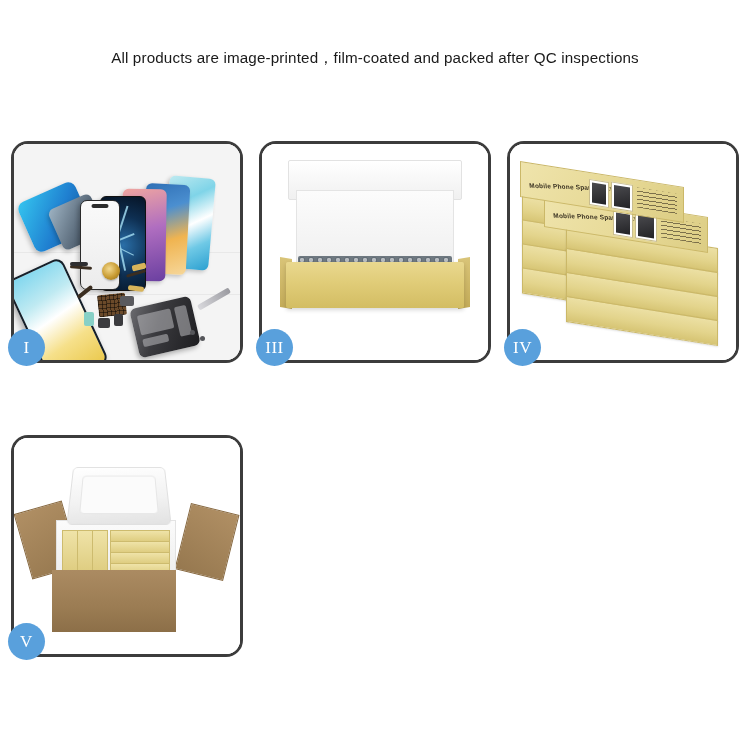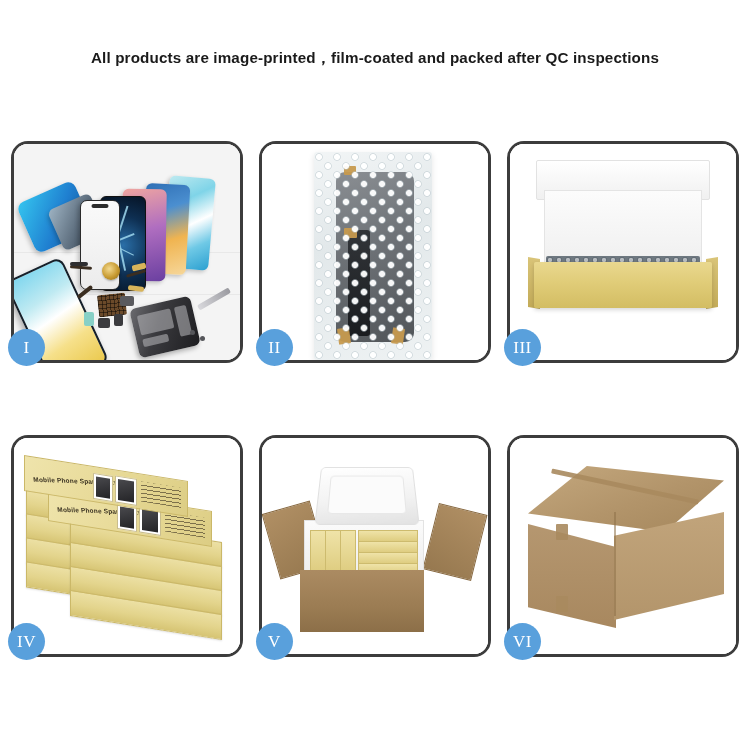--- a/index.html
+++ b/index.html
@@ -26,21 +26,21 @@
     font-weight: 400;
     letter-spacing: 2.0px;
     color: #0d0d0d;
     line-height: 1.05;
     white-space: nowrap;
   }
   #page-subtitle {
     margin-top: 10px;
     font-family: "Liberation Sans", sans-serif;
     font-size: 15.2px;
-    font-weight: 700;
+    font-weight: 400;
     color: #1a1a1a;
     letter-spacing: 0.15px;
     white-space: nowrap;
   }
 
   
   #process-grid {
     position: absolute;
     top: 141px;
     left: 11px;
@@ -398,37 +398,20 @@
         <div class="part" style="left:100px;top:170px;width:9px;height:12px;background:#3b3b3e"></div>
         <div class="part" style="left:106px;top:152px;width:14px;height:10px;background:#5a5a5e"></div>
         <div class="tweezer"></div>
         <div class="dot-sm" style="left:176px;top:186px"></div>
         <div class="dot-sm" style="left:186px;top:192px"></div>
       </div>
     </div>
     <div class="badge">I</div>
   </div>
 
-  <div class="panel">
-    <div class="panel-inner">
-      <div class="scene">
-        <div class="p2-bg"></div>
-        <div class="bubblebag">
-          <div class="lcd-inside"></div>
-          <div class="lcd-cable"></div>
-          <div class="tape" style="left:30px;top:14px;width:12px;height:9px"></div>
-          <div class="tape" style="left:30px;top:76px;width:13px;height:10px"></div>
-          <div class="tape" style="left:24px;top:176px;width:12px;height:16px;transform:rotate(-8deg)"></div>
-          <div class="tape" style="left:78px;top:176px;width:12px;height:16px;transform:rotate(8deg)"></div>
-          <div class="bubbles"></div>
-        </div>
-      </div>
-    </div>
-    <div class="badge">II</div>
-  </div>
 
   <div class="panel">
     <div class="panel-inner">
       <div class="scene">
         <div class="p3-bg"></div>
         <div class="lid-back"></div>
         <div class="lid-main"></div>
         <div class="box3-flapL"></div>
         <div class="box3-flapR"></div>
         <div class="box3-inner"></div>
@@ -497,29 +480,14 @@
 
         <div class="foam-lid">
             <span></span>
           </div>
         <div class="carton-front"></div>
       </div>
     </div>
     <div class="badge">V</div>
   </div>
 
-  <div class="panel">
-    <div class="panel-inner">
-      <div class="scene">
-        <div class="p6-bg"></div>
-        <div class="c6-top"></div>
-        <div class="c6-left"></div>
-        <div class="c6-right"></div>
-        <div class="c6-tape" style="left:40px;top:46px;width:150px;height:5px;transform:rotate(12deg)"></div>
-        <div class="c6-tape" style="left:46px;top:86px;width:12px;height:16px"></div>
-        <div class="c6-tape" style="left:46px;top:158px;width:12px;height:16px"></div>
-        <div class="c6-seam" style="left:104px;top:74px;width:1.5px;height:104px"></div>
-      </div>
-    </div>
-    <div class="badge">VI</div>
-  </div>
 
 </div>
 
 </body></html>

